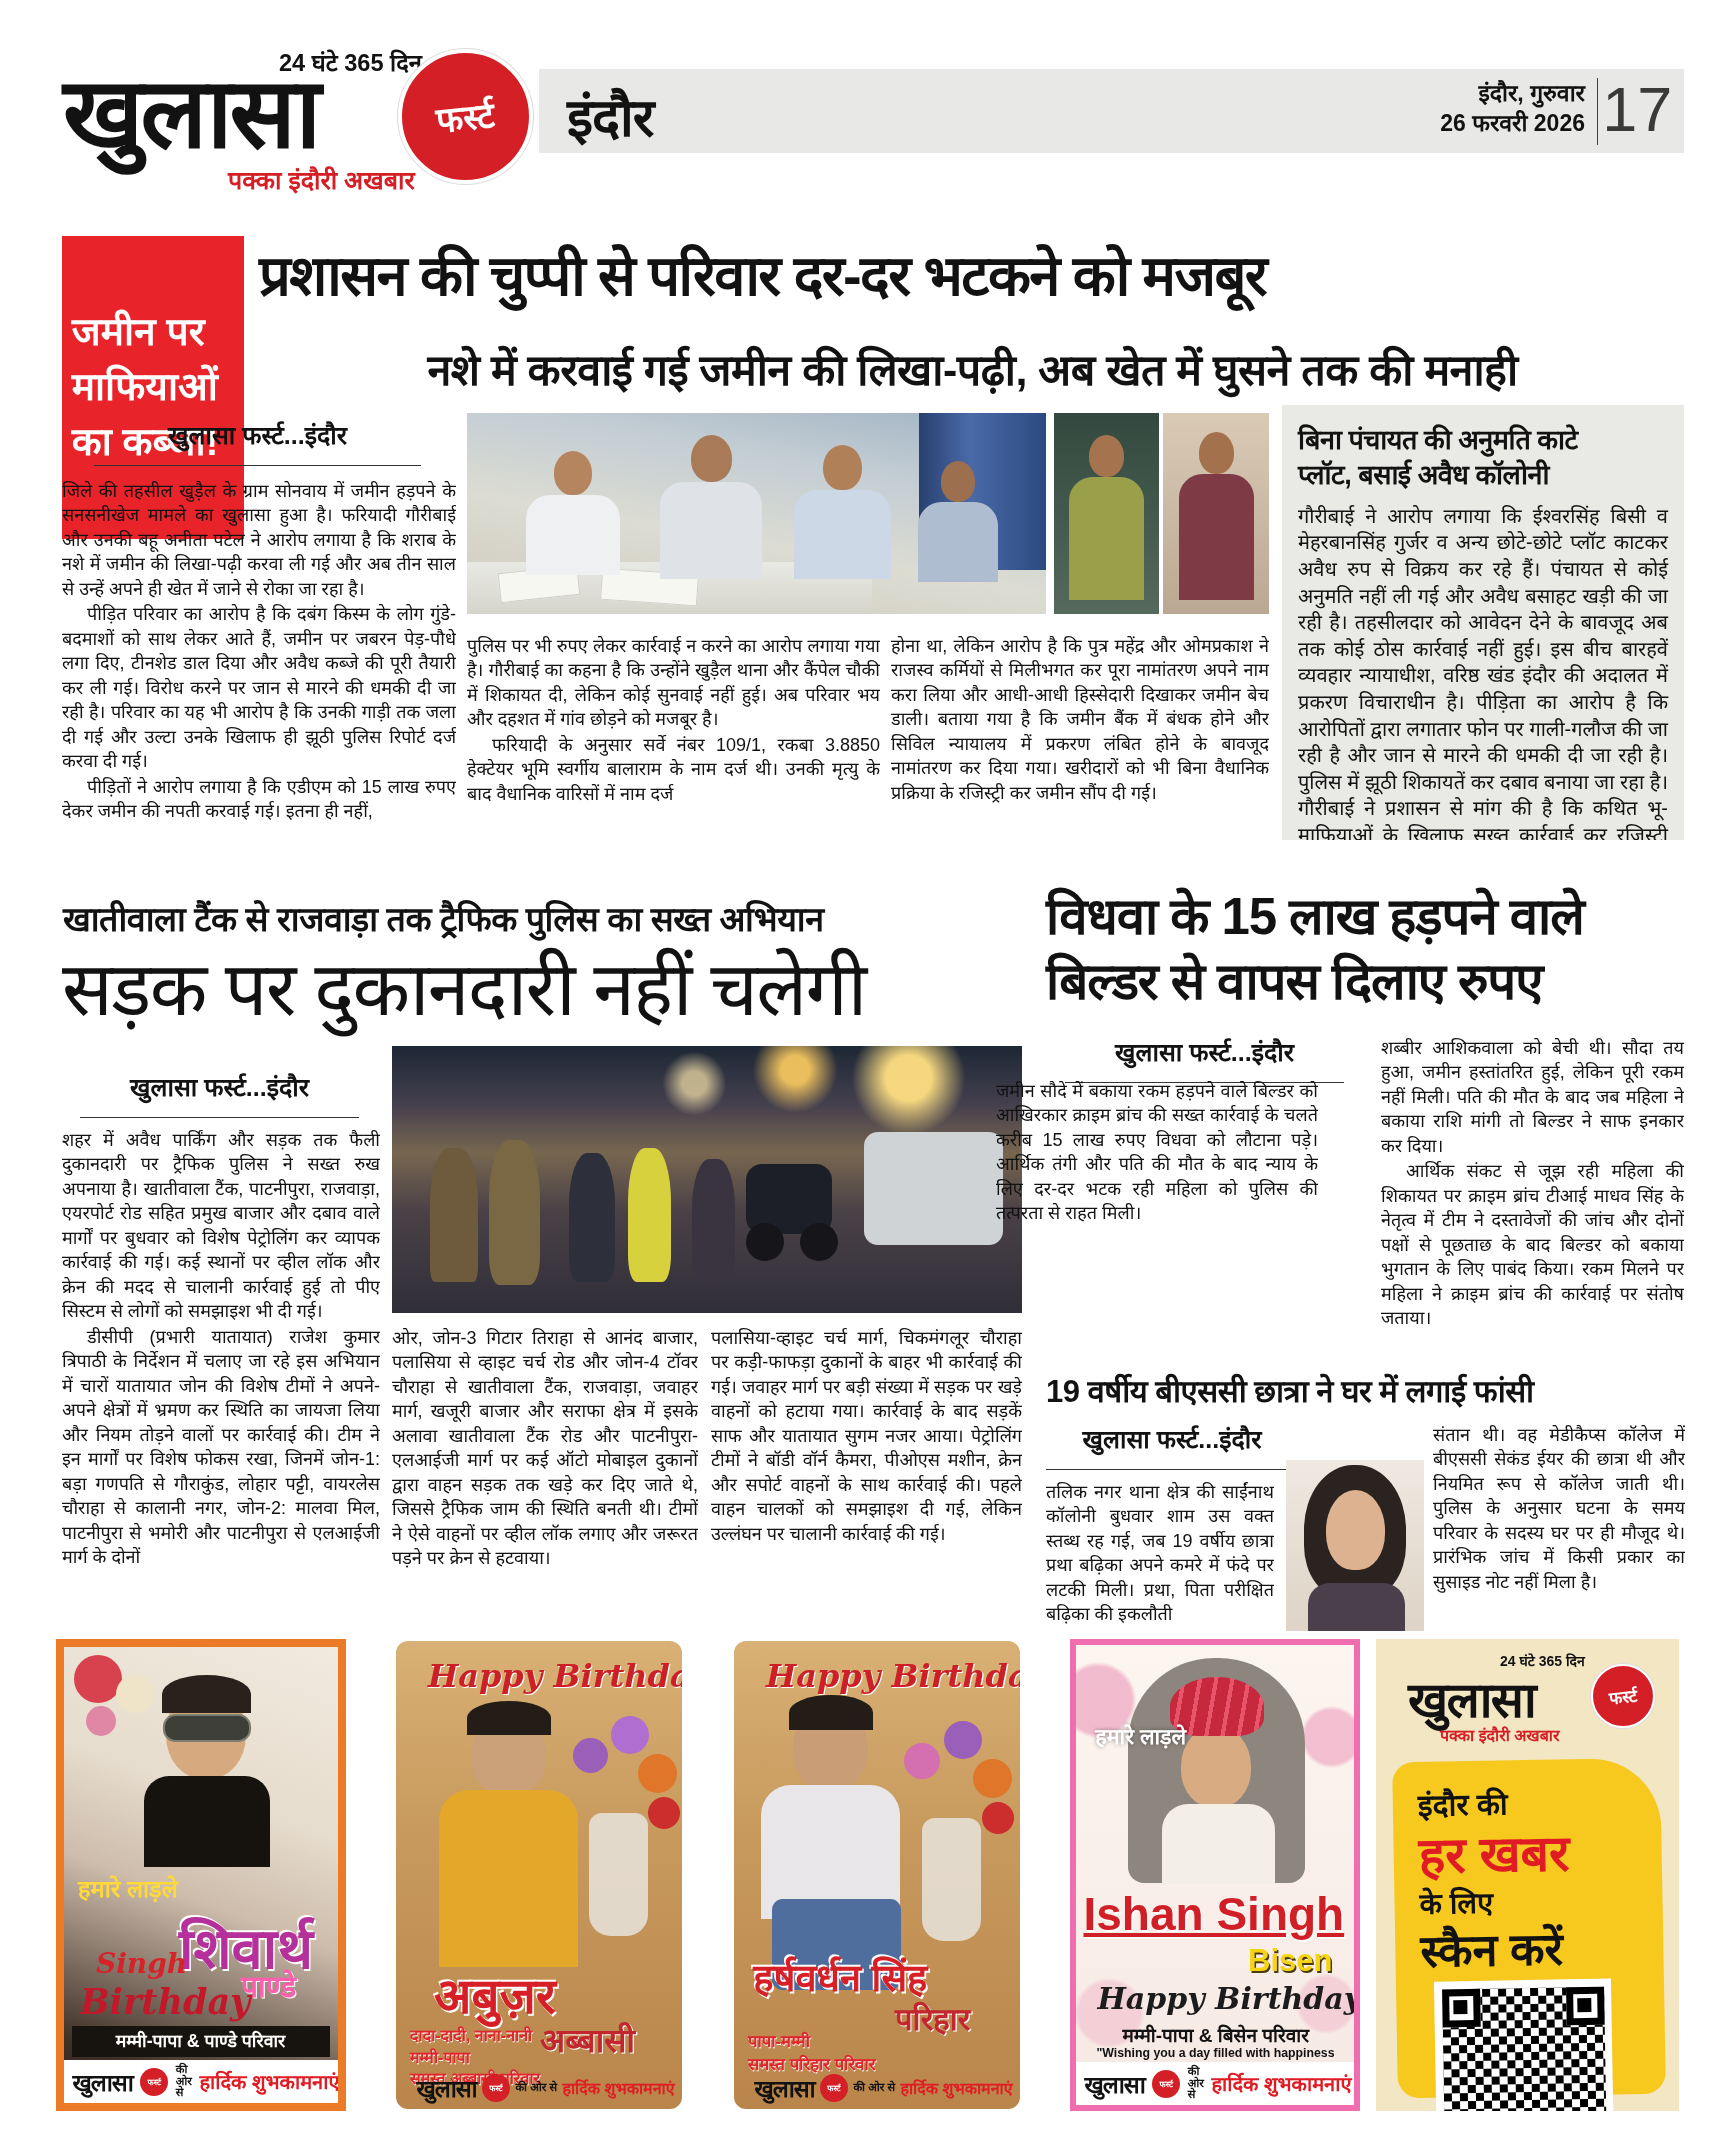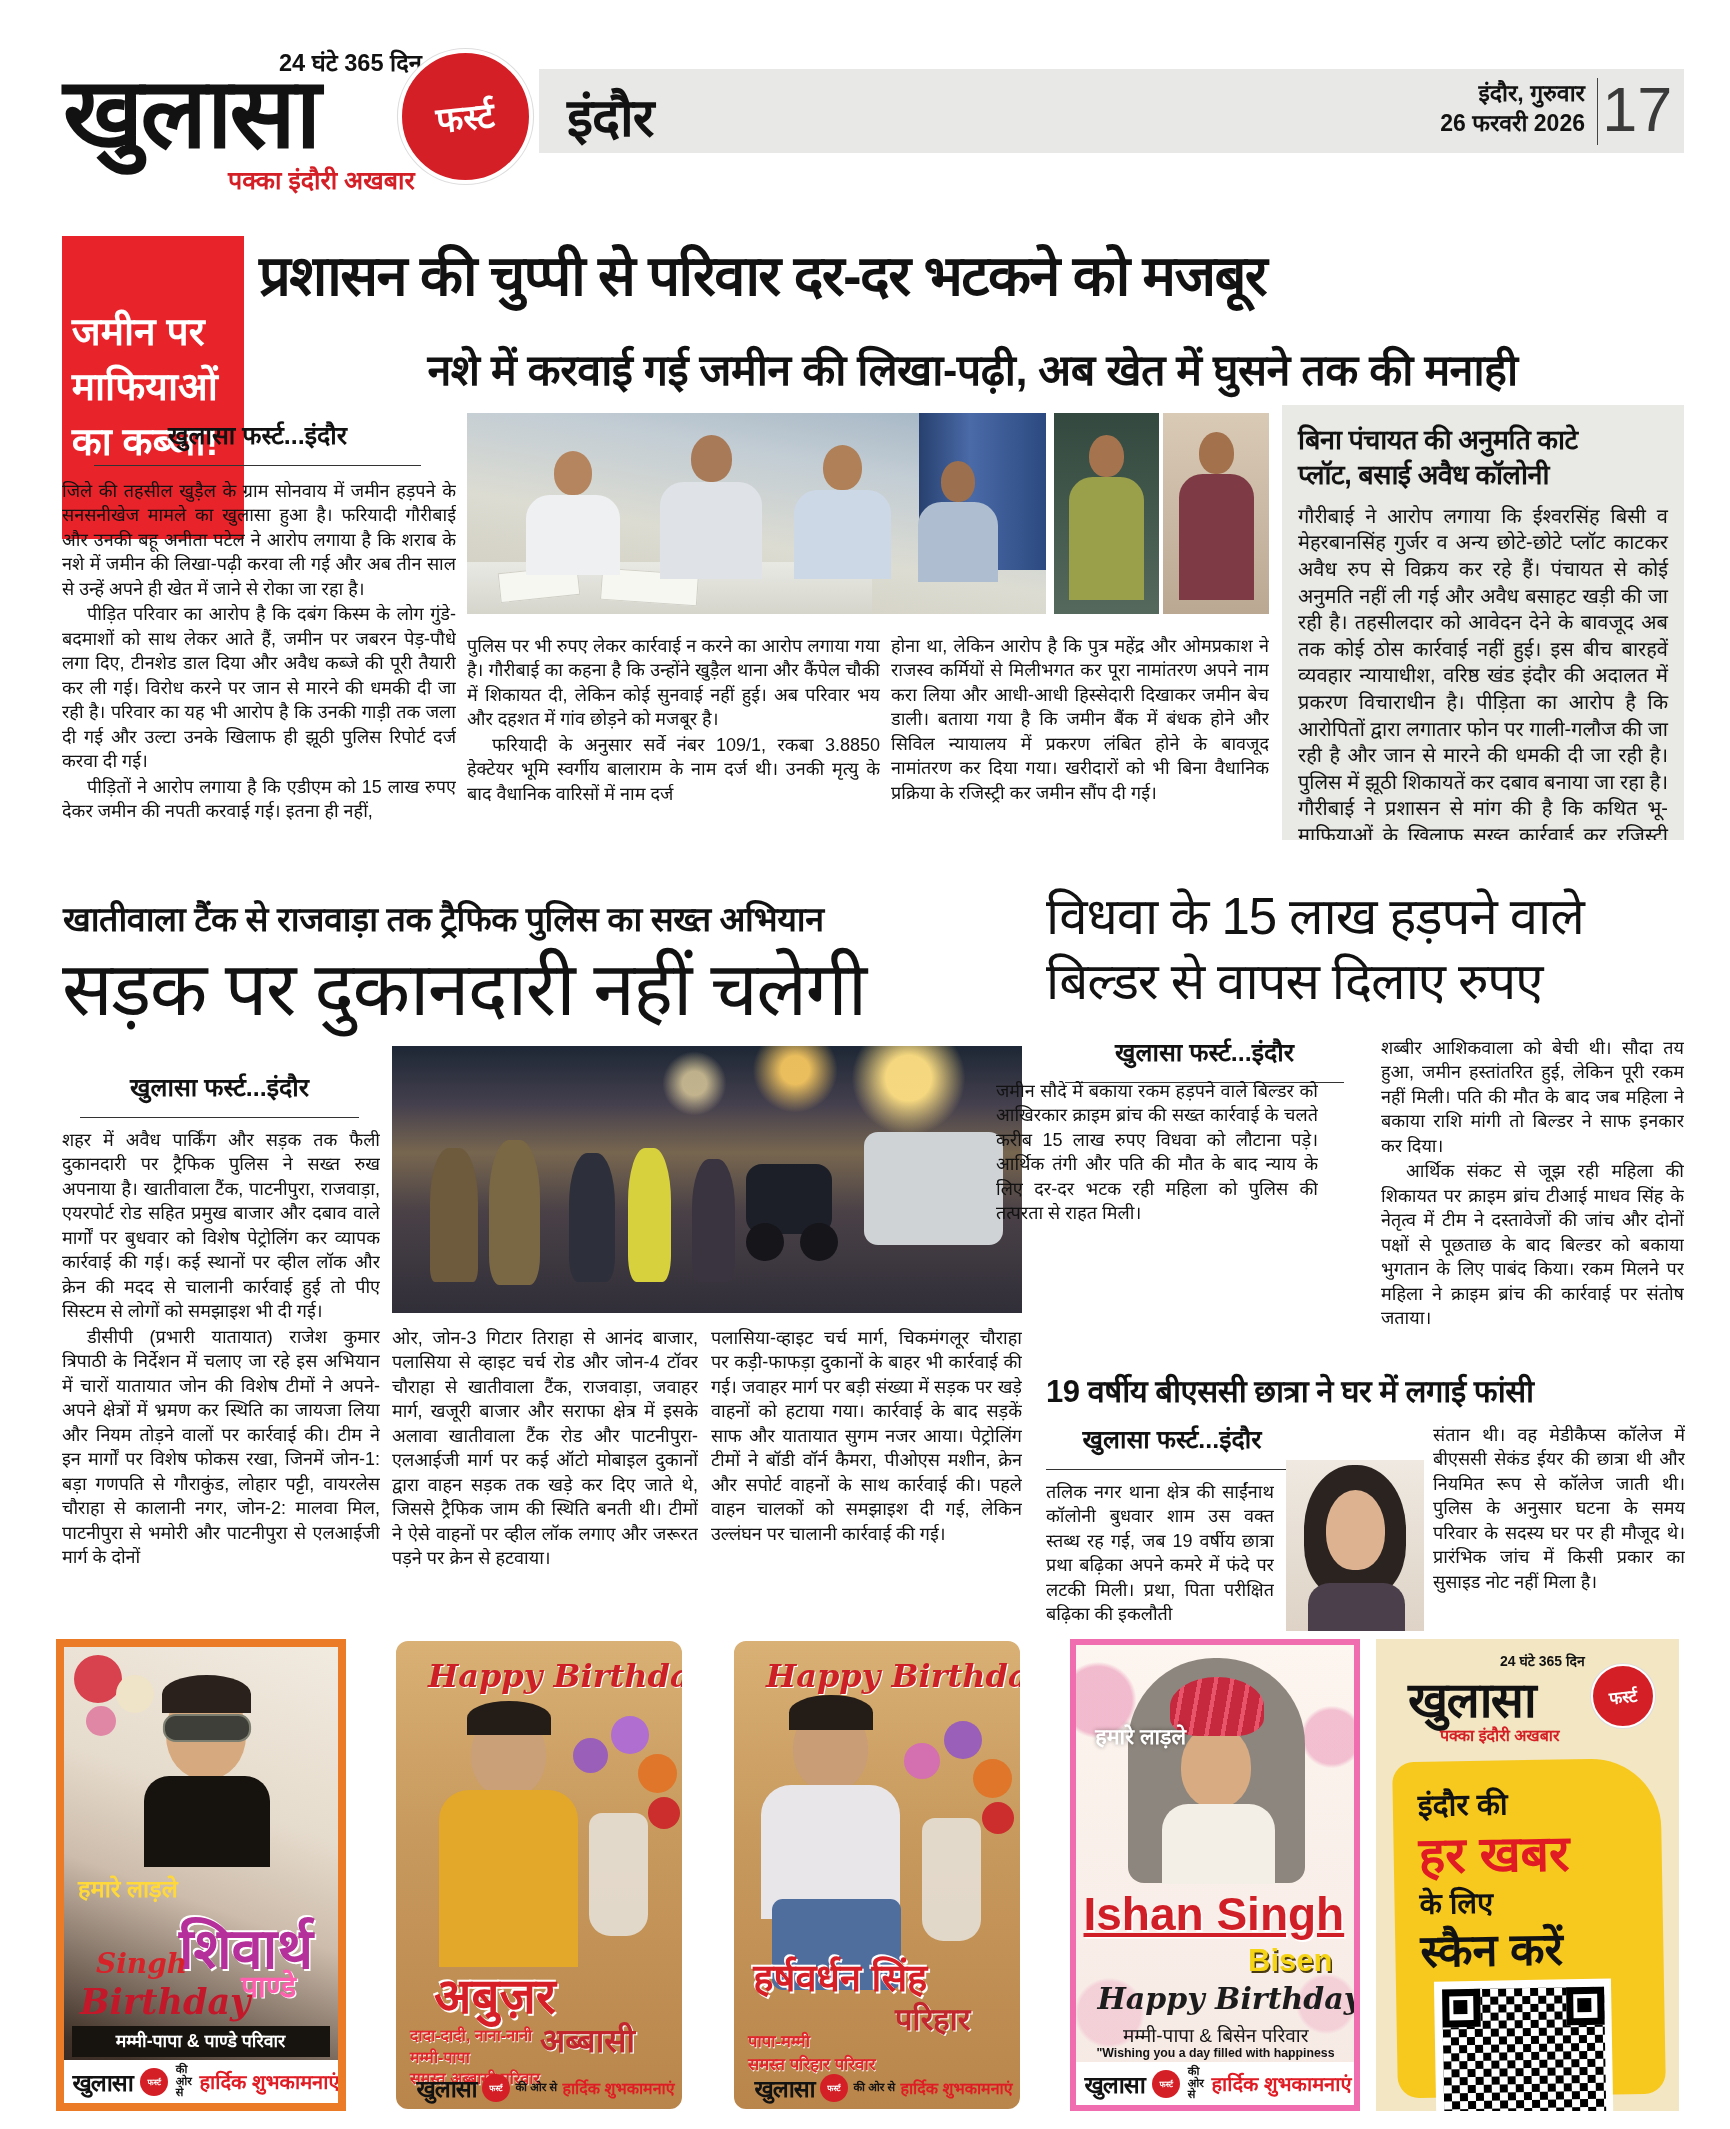--- a/index.html
+++ b/index.html
@@ -23,21 +23,21 @@
   .logo-badge span{transform:rotate(-6deg);font-size:35px}
   .logo-sub{font-size:25px;font-weight:800;color:#d51f26}
   
   .flagbox{background:#e8232a;color:#fff;display:flex;flex-direction:column;
            justify-content:center;gap:14px;padding:16px 9.7px;text-align:left}
   .flagbox span{font-size:39px;font-weight:800;line-height:1.05}
   .h1{font-size:56px;font-weight:900;letter-spacing:-1.6px}
   .h2{font-size:43px;font-weight:800;letter-spacing:-0.5px}
   .kicker{font-size:34px;font-weight:800;letter-spacing:-0.5px}
   .h-big{font-size:75px;font-weight:400;letter-spacing:-1.6px}
-  .h-med{font-size:51px;font-weight:400;line-height:1.28;letter-spacing:-1.1px}
+  .h-med{font-size:51px;font-weight:700;line-height:1.28;letter-spacing:-1.1px}
   .h-small{font-size:31px;font-weight:900;letter-spacing:-0.5px}
   .byline{font-size:25px;font-weight:800;text-align:center;
           border-bottom:1.6px solid #333;padding-bottom:14px}
   .cols p{font-size:18px;line-height:1.36;text-align:justify;font-weight:400}
   .cols p + p{text-indent:25px;margin-top:1.1px}
   .cols{overflow:hidden}
   
   .sidebox{background:#e9e9e5;padding:18px 16px;overflow:hidden}
   .sidebox .t{font-size:27px;font-weight:900;line-height:1.28;letter-spacing:-0.5px}
   .sidebox .b{font-size:20px;line-height:1.33;text-align:justify;margin-top:10.7px}
@@ -311,21 +311,21 @@
         linear-gradient(180deg,#fdf5ef,#f6e9e4)">
     <div class="abs" style="left:52px;top:13px;width:177px;height:225px;background:#8d867e;border-radius:86px 86px 16px 16px"></div>
     <div class="abs" style="left:105px;top:80px;width:70px;height:83px;background:#d8ab82;border-radius:50% 50% 46% 46%"></div>
     <div class="abs" style="left:94px;top:32px;width:94px;height:59px;border-radius:50% 50% 30% 30%;
          background:repeating-linear-gradient(100deg,#c6283e 0 11.8px,#e8556a 11.8px 16px)"></div>
     <div class="abs" style="left:86px;top:159px;width:113px;height:80px;background:#f3efe6;border-radius:26px 26px 0 0"></div>
     <div class="abs" style="left:19.3px;top:80px;font-size:21.5px;font-weight:800;color:#fff;line-height:1.15;text-shadow:0 0 4.3px rgba(0,0,0,.4)">हमारे लाड़ले</div>
     <div class="abs nowrap" style="left:7.5px;top:242px;font-size:46px;font-weight:900;color:#d01f27;text-decoration:underline;text-shadow:1.6px 1.6px 0 #fff">Ishan Singh</div>
     <div class="abs" style="left:172px;top:298px;font-size:31px;font-weight:900;color:#f5d416;text-shadow:1.6px 1.6px 0 #4a3a10">Bisen</div>
     <div class="abs script nowrap" style="left:21.5px;top:336px;font-size:30px;color:#1c1c1c">Happy Birthday</div>
-    <div class="abs center" style="left:10.7px;top:377px;width:258px;font-size:19px;font-weight:400">मम्मी-पापा &amp; बिसेन परिवार</div>
+    <div class="abs center" style="left:10.7px;top:377px;width:258px;font-size:19px;font-weight:700">मम्मी-पापा &amp; बिसेन परिवार</div>
     <div class="abs center" style="left:16px;top:400px;width:247px;font-size:12.3px;font-weight:700;line-height:1.35">"Wishing you a day filled with happiness and a year filled with joy. Happy birthday."</div>
     <div class="ad-footer">
       <span class="mini-logo">खुलासा</span>
       <span class="mini-badge">फर्स्ट</span>
       <span class="mini-prefix">की ओर से</span>
       <span class="mini-greet">हार्दिक शुभकामनाएं</span>
     </div>
   </div>
 
   <div class="ad" style="left:1376px;width:303px;background:#f3e6c3">

